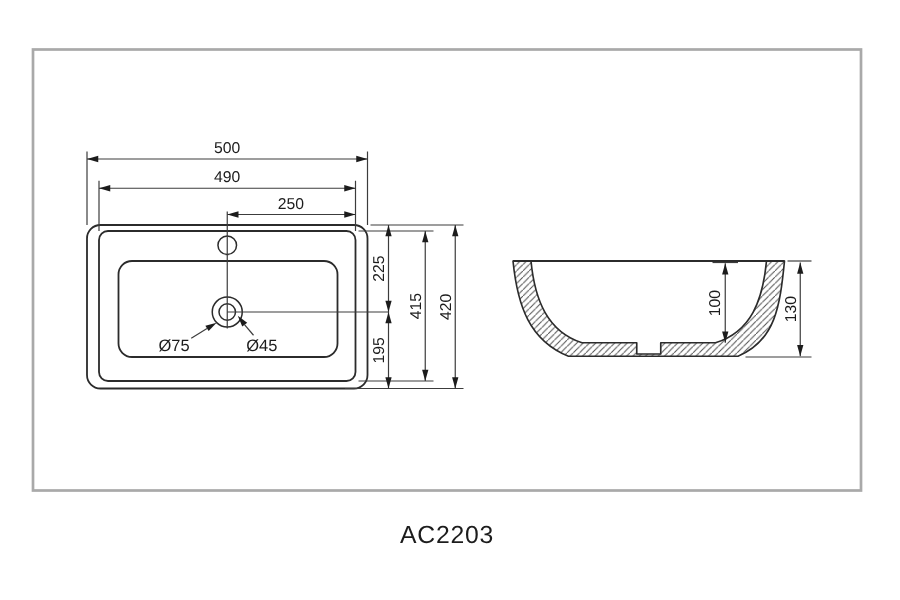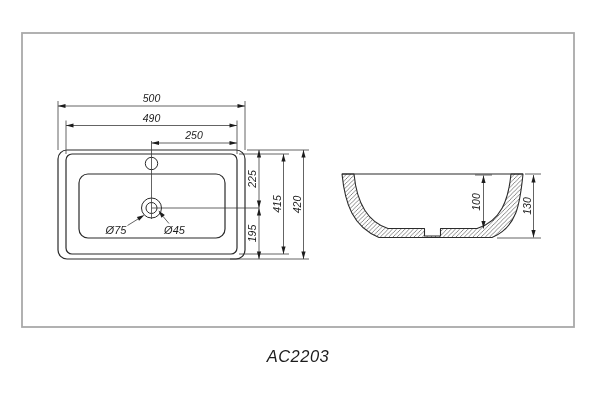--- a/index.html
+++ b/index.html
@@ -1,19 +1,18 @@
 <!DOCTYPE html>
 <html><head>
 <meta charset="utf-8">
 <style>
   html,body{margin:0;padding:0;background:#ffffff;}
   .canvas{
     position:relative;width:600px;height:400px;background:#ffffff;overflow:hidden;
     font-family:"Liberation Sans", sans-serif;
-    font-style:italic;
   }
   svg{display:block;}
   text{
     font-family:"Liberation Sans", sans-serif;
     fill:#1c1c1c;
   }
   .dim-text{font-size:10.5px;}
   .label-text{font-size:11px;}
   .model-text{font-size:16.5px;letter-spacing:0.5px;}
   .outline{stroke:#2b2b2b;stroke-width:1.2;fill:none;}

